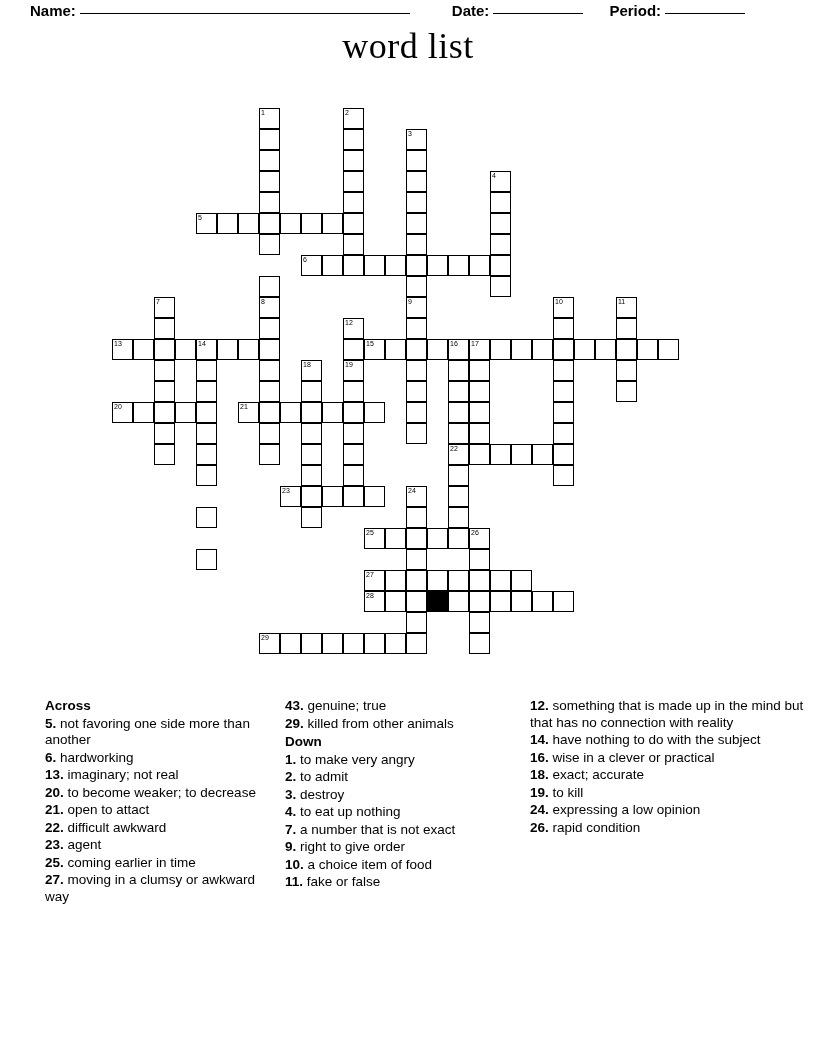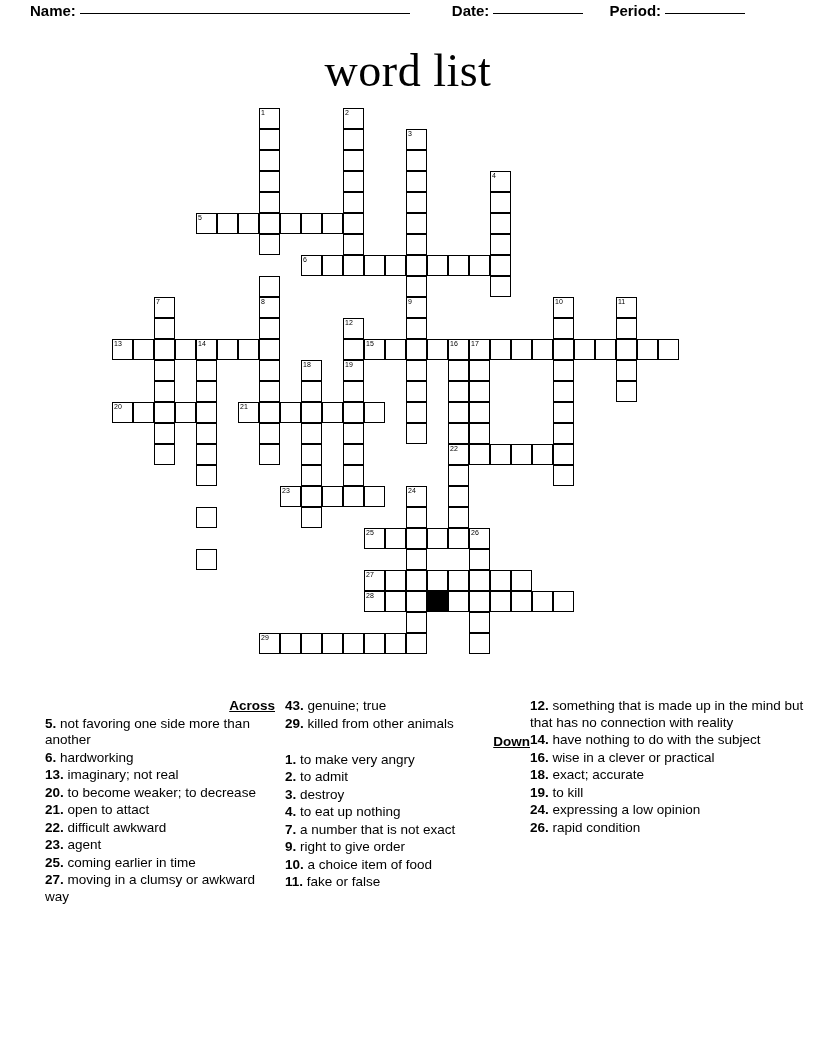--- a/index.html
+++ b/index.html
@@ -49,26 +49,26 @@
   }
   .rule-name { width: 330px; }
   .rule-date { width: 90px; }
   .rule-period { width: 80px; }
   .spacer-1 { width: 42px; }
   .spacer-2 { width: 26px; }
 
   
   .title {
     position: absolute;
-    top: 44px;
+    top: 25px;
     left: 0;
     width: 816px;
     text-align: center;
     font-family: "Liberation Serif", serif;
-    font-size: 46px;
+    font-size: 36px;
     font-weight: normal;
     letter-spacing: 0.5px;
   }
 
   
   .grid-area {
     position: absolute;
     top: 108px;
     left: 0;
     width: 816px;
@@ -107,23 +107,21 @@
     top: 0;
     font-size: 13.5px;
     line-height: 16.5px;
   }
   .col1 { left: 0px;   width: 230px; }
   .col2 { left: 240px; width: 245px; }
   .col3 { left: 485px; width: 275px; }
 
   .clue-head {
     font-weight: bold;
-    text-decoration: underline;
     margin-bottom: 1px;
-    text-align: right;
   }
   .clue {
     margin: 0 0 1px 0;
   }
   .clue b {
     font-weight: bold;
   }
   .gap-head {
     margin-top: 2px;
   }

